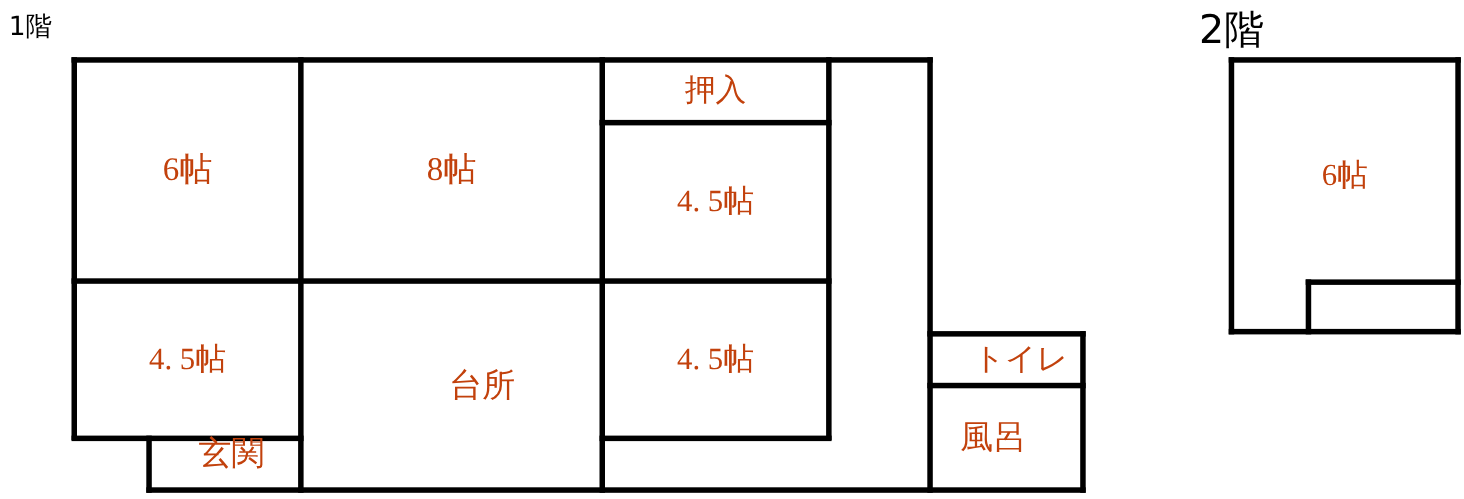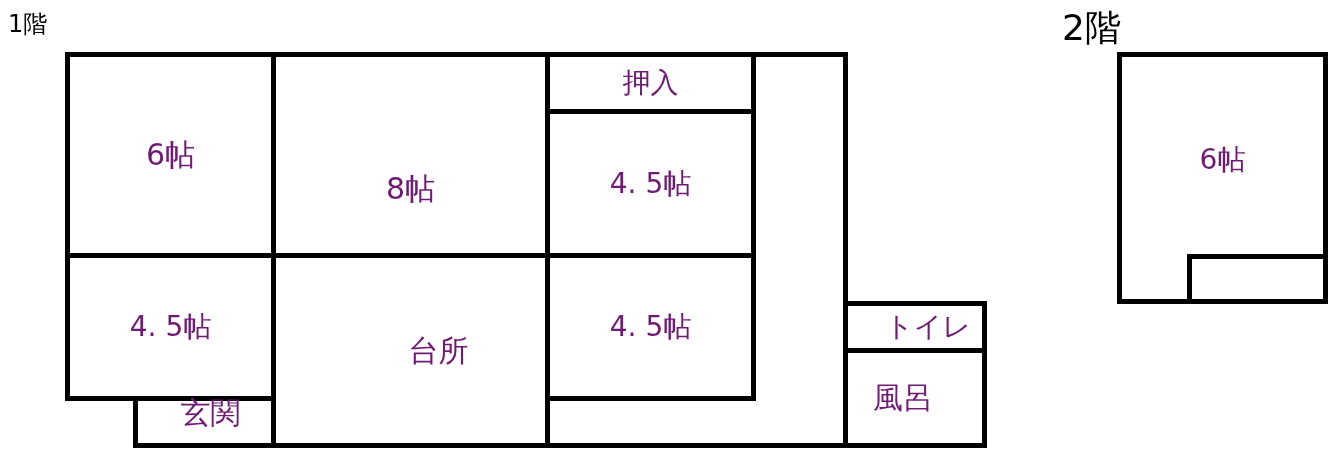--- a/index.html
+++ b/index.html
@@ -1,22 +1,22 @@
 <!DOCTYPE html>
 <html><head>
 <meta charset="utf-8">
 <style>
   html, body { margin: 0; padding: 0; background: #ffffff; }
   body { width: 1331px; height: 454px; position: relative; overflow: hidden;
          font-family: "DejaVu Sans", "Liberation Sans", sans-serif; color: #000; }
   .floor-label { position: absolute; font-size: 24px; line-height: 1; color: #000; }
-  .floor-label.f2 { font-size: 36px; }
+  .floor-label.f2 { font-size: 36px; margin-left: 28px; }
   .wall { position: absolute; background: #000; }
   .room-label { position: absolute; display: flex; align-items: center; justify-content: center;
-                font-size: 30px; line-height: 1; white-space: nowrap; color: #701a75; }
+                font-size: 30px; line-height: 1; white-space: nowrap; color: #c2410c; font-family: Liberation Serif, serif; }
   .small { font-size: 28px; }
 </style>
 </head>
 <body>
 
 <div class="floor-label" style="left:8px; top:12px;">1階</div>
 <div class="floor-label f2" style="left:1062px; top:10px;">2階</div>
 
 <div>
 
@@ -43,21 +43,21 @@
   <div class="wall" style="left:545px; top:109px; width:211px; height:5px;"></div>
 
   <div class="wall" style="left:545px; top:396px; width:211px; height:5px;"></div>
 
   <div class="wall" style="left:843px; top:301px; width:144px; height:5px;"></div>
   <div class="wall" style="left:843px; top:348px; width:144px; height:5px;"></div>
   <div class="wall" style="left:982px; top:301px; width:5px; height:147px;"></div>
 </div>
 
 <div class="room-label" style="left:70px; top:57px; width:201px; height:196px;">6帖</div>
-<div class="room-label" style="left:276px; top:57px; width:269px; height:196px;margin-top:34px;">8帖</div>
+<div class="room-label" style="left:276px; top:57px; width:269px; height:196px;">8帖</div>
 <div class="room-label small" style="left:550px; top:57px; width:201px; height:52px;">押入</div>
 <div class="room-label small" style="left:550px; top:114px; width:201px; height:139px;">4. 5帖</div>
 <div class="room-label small" style="left:70px; top:258px; width:201px; height:138px;">4. 5帖</div>
 <div class="room-label" style="left:276px; top:258px; width:269px; height:185px;margin-left:28px;">台所</div>
 <div class="room-label small" style="left:550px; top:258px; width:201px; height:138px;">4. 5帖</div>
 <div class="room-label" style="left:150px; top:401px; width:121px; height:24px;text-align:right;">玄関</div>
 <div class="room-label small" style="left:848px; top:306px; width:160px; height:42px;">トイレ</div>
 <div class="room-label" style="left:822px; top:353px; width:162px; height:90px;">風呂</div>
 
 <div>

